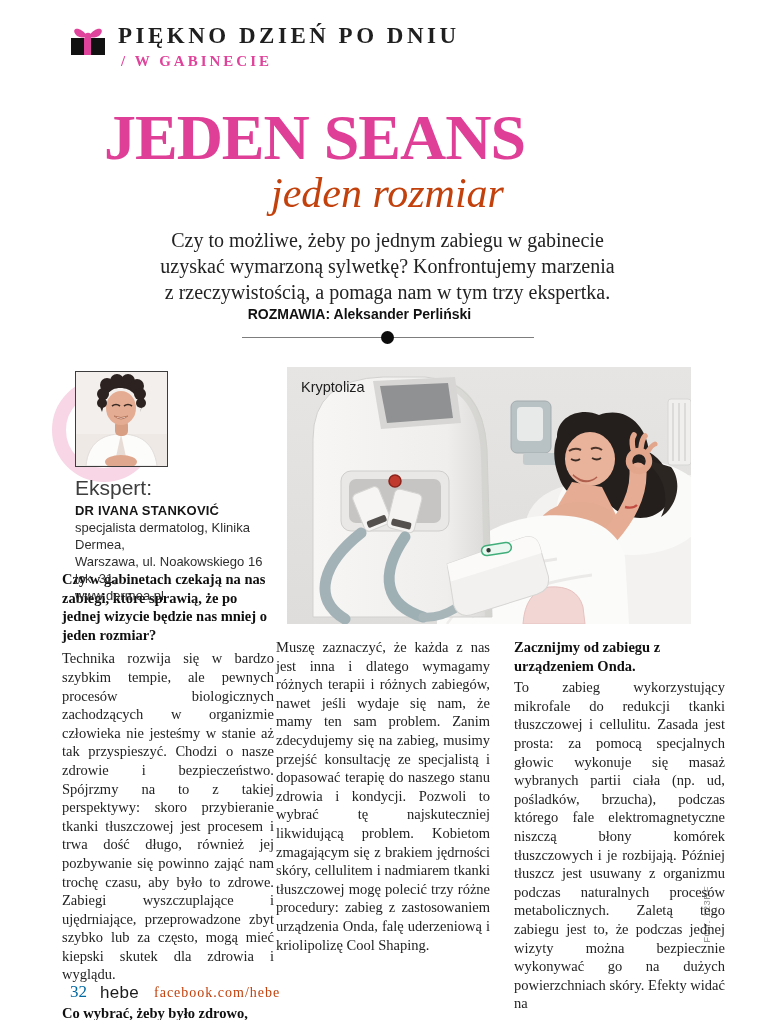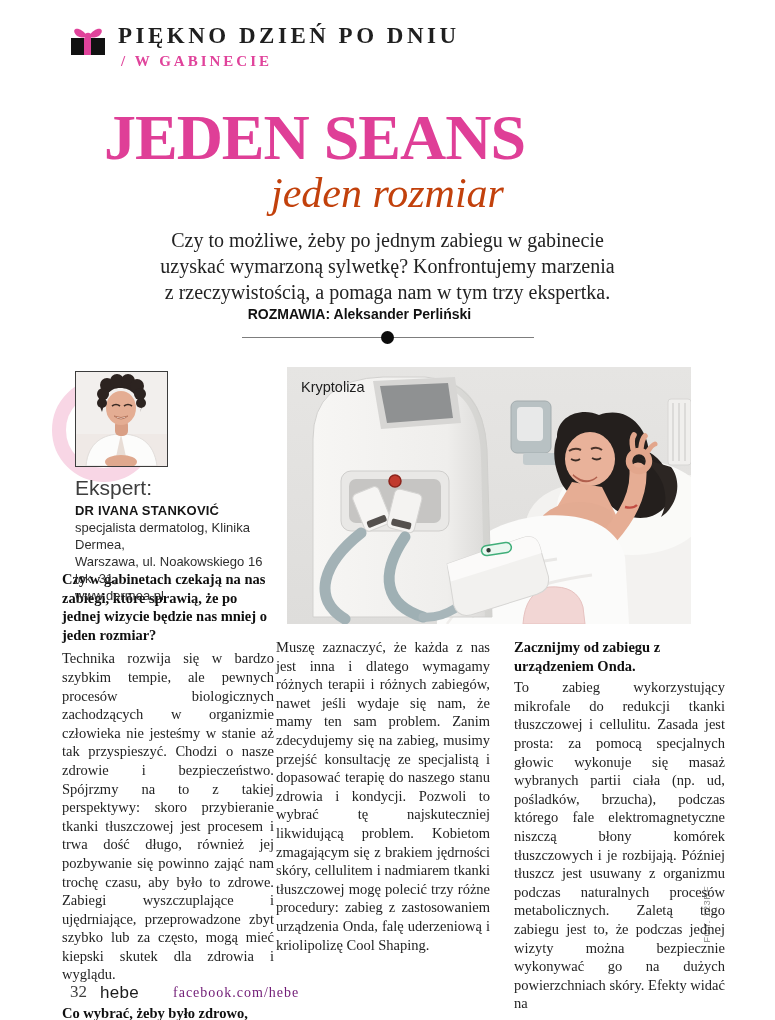--- a/index.html
+++ b/index.html
@@ -77,23 +77,23 @@
   }
   .photo-caption{
     position:absolute;left:301px;top:379px;font-family:"Liberation Sans",sans-serif;
     font-size:14.5px;color:#1d1d1d;z-index:3;
   }
   .photo-credit{
     position:absolute;left:701px;top:886px;writing-mode:vertical-rl;transform:rotate(180deg);
     font-family:"Liberation Sans",sans-serif;font-size:9.5px;letter-spacing:.5px;color:#8f8f8f;
   }
   
-  .footer-pageno{position:absolute;left:70px;top:982px;font-family:"Liberation Serif",serif;font-size:17px;color:#404040;}
+  .footer-pageno{position:absolute;left:70px;top:982px;font-family:"Liberation Serif",serif;font-size:17px;color:#0369a1;}
   .footer-logo{position:absolute;left:100px;top:983px;font-family:"Liberation Sans",sans-serif;font-weight:normal;font-size:17px;color:#1b1b1b;letter-spacing:.3px;}
-  .footer-url{position:absolute;left:173px;top:985px;font-family:"Liberation Serif",serif;font-size:14px;letter-spacing:1px;color:#701a75;}
+  .footer-url{position:absolute;left:154px;top:985px;font-family:"Liberation Serif",serif;font-size:14px;letter-spacing:1px;color:#c2410c;}
 </style>
 </head>
 <body>
 
 <div id="page">
 
   <div class="kicker-icon">
     <svg viewBox="0 0 40 38" width="40" height="38">
       <rect x="3" y="17" width="34" height="17" fill="#111111"></rect>
       <rect x="16" y="17" width="7" height="17" fill="#e0439b"></rect>

